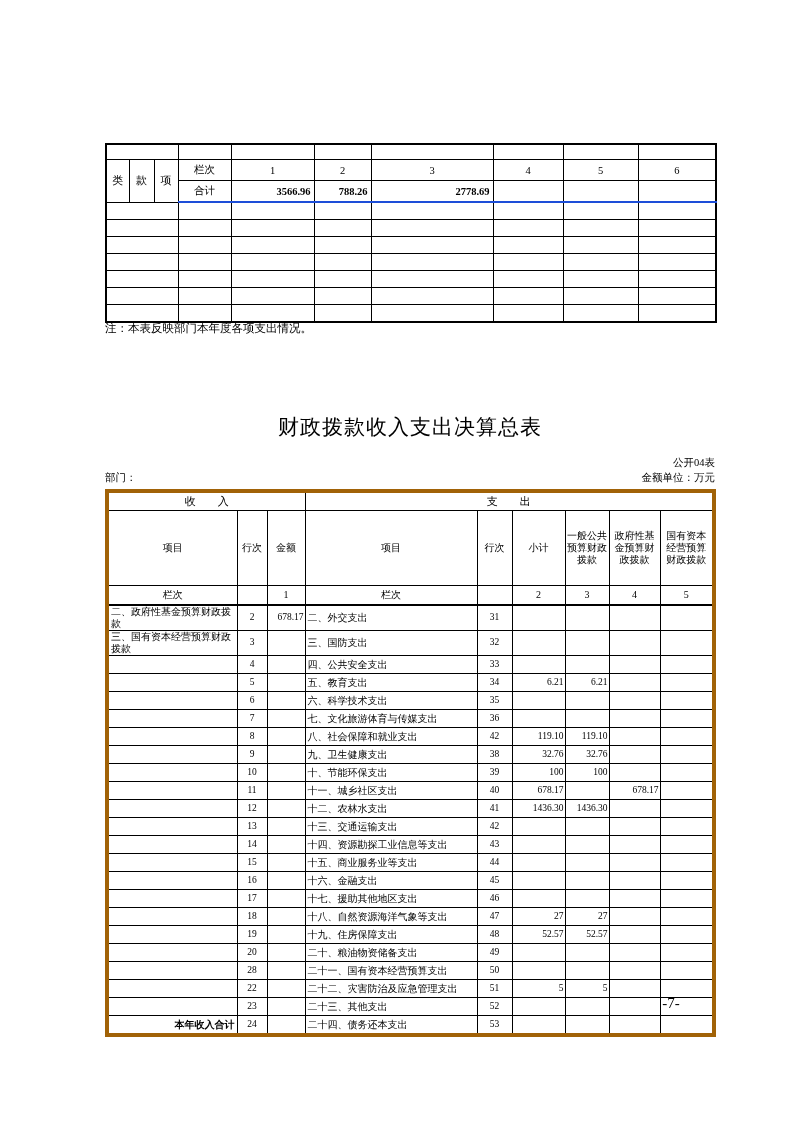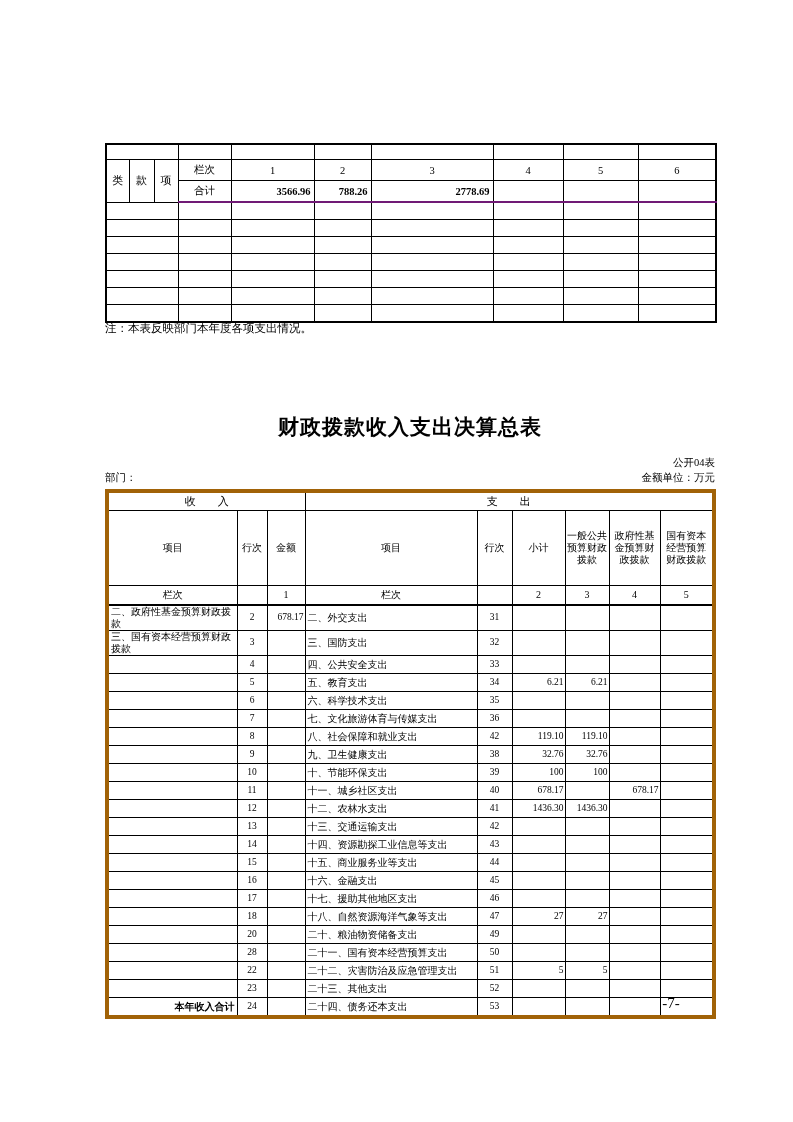--- a/index.html
+++ b/index.html
@@ -9,29 +9,29 @@
   }
   table{border-collapse:collapse;table-layout:fixed;}
   td{overflow:hidden;vertical-align:middle;}
 
   
   .t1{position:absolute;left:105px;top:143px;width:610px;border:2px solid #000;}
   .t1 td{border:1px solid #000;font-size:10.5px;padding:0 2px;}
   .t1 .r0 td{height:14px;}
   .t1 .hdr td{height:20px;text-align:center;}
   .t1 .cat{text-align:center;font-size:11px;}
-  .t1 .total td{height:20px;border-bottom:2px solid #701a75;}
+  .t1 .total td{height:20px;border-bottom:2px solid #1d4ed8;}
   .t1 .total .num{text-align:right;font-weight:bold;font-size:10.5px;padding-right:3px;}
   .t1 .lanci-lbl,.t1 .total-lbl{text-align:center;}
   .t1 tbody.empty td{height:16px;}
 
   
   .note{position:absolute;left:105px;top:321px;font-size:11.5px;}
   .title{position:absolute;left:105px;top:413px;width:610px;text-align:center;
-         font-size:21px;font-weight:bold;letter-spacing:1px;
+         font-size:21px;font-weight:normal;letter-spacing:1px;
          font-family:"Liberation Sans","DejaVu Sans",sans-serif;}
   .code-line{position:absolute;left:105px;top:456px;width:610px;text-align:right;font-size:10.5px;}
   .meta-line{position:absolute;left:105px;top:471px;width:610px;font-size:10.5px;}
   .meta-line .unit{float:right;}
 
   
   .t2{position:absolute;left:105px;top:489px;width:607px;border:4px solid #a16207;}
   .t2 td{border:1px solid #000;font-size:10px;line-height:1.2;padding:0 2px;}
   .t2 .h-sec td{height:17px;text-align:center;font-size:11px;}
   .t2 .h-cols td{height:42px;text-align:center;padding:16px 1px;}
@@ -400,20 +400,31 @@
         <td class="c-num"></td>
         <td class="c-item">十八、自然资源海洋气象等支出</td>
         <td class="c-line">47</td>
         <td class="c-num">27</td>
         <td class="c-num">27</td>
         <td class="c-num"></td>
         <td class="c-num"></td>
       </tr>
       <tr>
         <td class="c-item"></td>
+        <td class="c-line">19</td>
+        <td class="c-num"></td>
+        <td class="c-item">十九、住房保障支出</td>
+        <td class="c-line">48</td>
+        <td class="c-num">52.57</td>
+        <td class="c-num">52.57</td>
+        <td class="c-num"></td>
+        <td class="c-num"></td>
+      </tr>
+      <tr>
+        <td class="c-item"></td>
         <td class="c-line">20</td>
         <td class="c-num"></td>
         <td class="c-item">二十、粮油物资储备支出</td>
         <td class="c-line">49</td>
         <td class="c-num"></td>
         <td class="c-num"></td>
         <td class="c-num"></td>
         <td class="c-num"></td>
       </tr>
       <tr>

